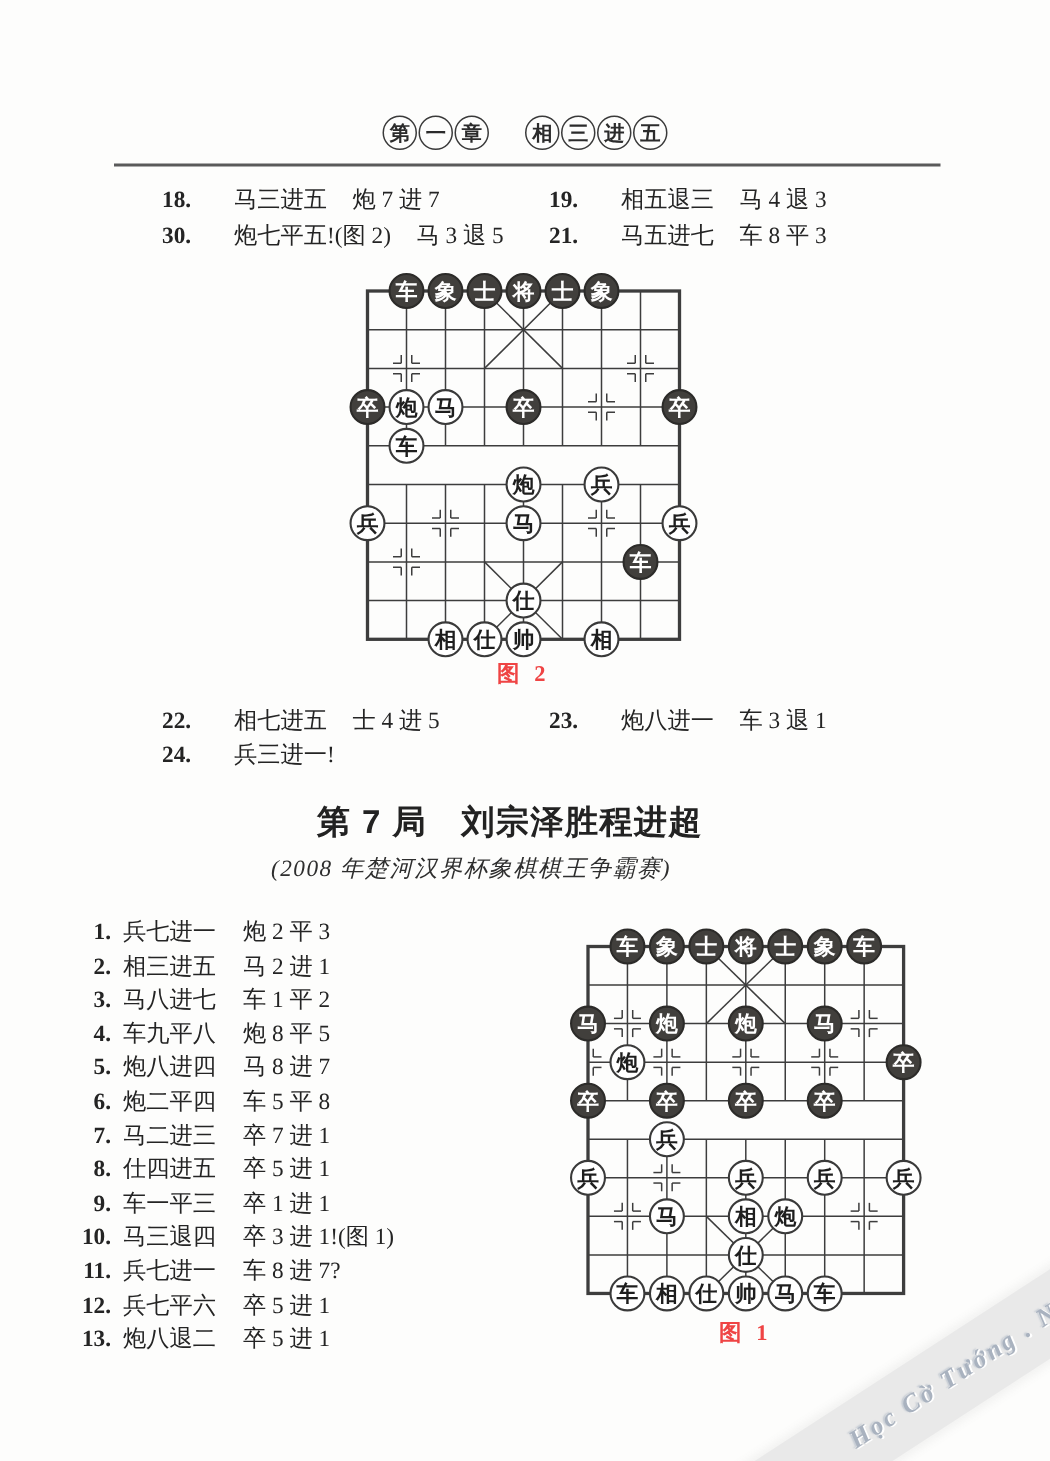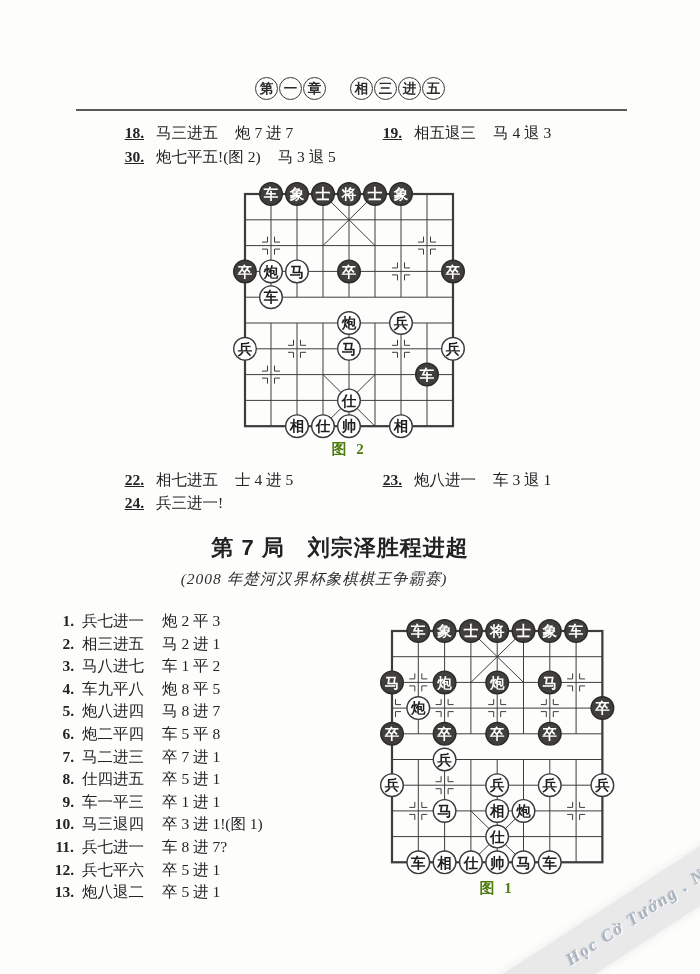--- a/index.html
+++ b/index.html
@@ -19,21 +19,21 @@
 
   
   .moves-block{position:absolute;left:0;width:700px;}
   #moves-top{top:123px;}
   #moves-mid{top:470px;}
   .mrow{position:relative;height:23.5px;}
   #moves-mid .mrow{height:22.5px;}
   .mcell{position:absolute;top:0;white-space:nowrap;font-size:15.5px;}
   .mcell.left{left:108px;}
   .mcell.right{left:366px;}
-  .mnum{display:inline-block;min-width:36px;text-align:right;font-weight:bold;text-decoration:underline;}
+  .mnum{display:inline-block;min-width:36px;font-weight:bold;}
   .mred{margin-left:12px;}
   .mblk{margin-left:17px;}
 
   
   #game-title{
     position:absolute;top:533px;left:0;width:680px;text-align:center;
     font-family:"Liberation Sans","DejaVu Sans",sans-serif;
     font-size:22px;font-weight:bold;color:#222;letter-spacing:1px;
   }
   #game-subtitle{
@@ -45,21 +45,21 @@
   #moves-list{position:absolute;top:611px;left:0;width:372px;}
   .bmrow{height:22.6px;white-space:nowrap;font-size:15.5px;padding-left:40px;}
   .bm-num{display:inline-block;width:34px;text-align:right;font-weight:bold;}
   .bm-red{display:inline-block;margin-left:8px;width:74px;}
   .bm-blk{margin-left:6px;}
 
   
   .board-fig{position:absolute;margin:0;padding:0;}
   #fig2{left:229px;top:178px;}
   #fig1{left:376px;top:615px;}
-  .board-caption{position:absolute;text-align:center;font-size:15px;font-weight:600;letter-spacing:3px;color:#4d7c0f;}
+  .board-caption{position:absolute;text-align:center;font-size:15px;font-weight:600;letter-spacing:3px;color:#ef4444;}
   #fig2-cap{left:229px;top:440px;width:240px;}
   #fig1-cap{left:376px;top:879px;width:242px;}
 
   
   .watermark-band{
     position:absolute;left:478px;top:888px;width:330px;height:50px;
     background:#e9e9e9;transform:rotate(-33deg);
     display:flex;align-items:center;justify-content:center;
     box-shadow:0 0 6px 3px rgba(120,120,120,0.08);
   }
@@ -89,20 +89,21 @@
     </div>
   <div class="head-rule"></div>
 
   <div id="moves-top" class="moves-block">
       <div class="mrow">
         <div class="mcell left"><span class="mnum">18.</span><span class="mred">马三进五</span><span class="mblk">炮 7 进 7</span></div>
         <div class="mcell right"><span class="mnum">19.</span><span class="mred">相五退三</span><span class="mblk">马 4 退 3</span></div>
       </div>
       <div class="mrow">
         <div class="mcell left"><span class="mnum">30.</span><span class="mred">炮七平五!(图 2)</span><span class="mblk">马 3 退 5</span></div>
+        <div class="mcell right"><span class="mnum">21.</span><span class="mred">马五进七</span><span class="mblk">车 8 平 3</span></div>
       </div>
     </div>
 
   <figure id="fig2" class="board-fig"><svg width="240" height="264.20000000000005">
         <line x1="16" y1="16" x2="224" y2="16" stroke="#3d3d3d" stroke-width="1"></line>
         <line x1="16" y1="41.8" x2="224" y2="41.8" stroke="#3d3d3d" stroke-width="1"></line>
         <line x1="16" y1="67.6" x2="224" y2="67.6" stroke="#3d3d3d" stroke-width="1"></line>
         <line x1="16" y1="93.4" x2="224" y2="93.4" stroke="#3d3d3d" stroke-width="1"></line>
         <line x1="16" y1="119.2" x2="224" y2="119.2" stroke="#3d3d3d" stroke-width="1"></line>
         <line x1="16" y1="145" x2="224" y2="145" stroke="#3d3d3d" stroke-width="1"></line>

